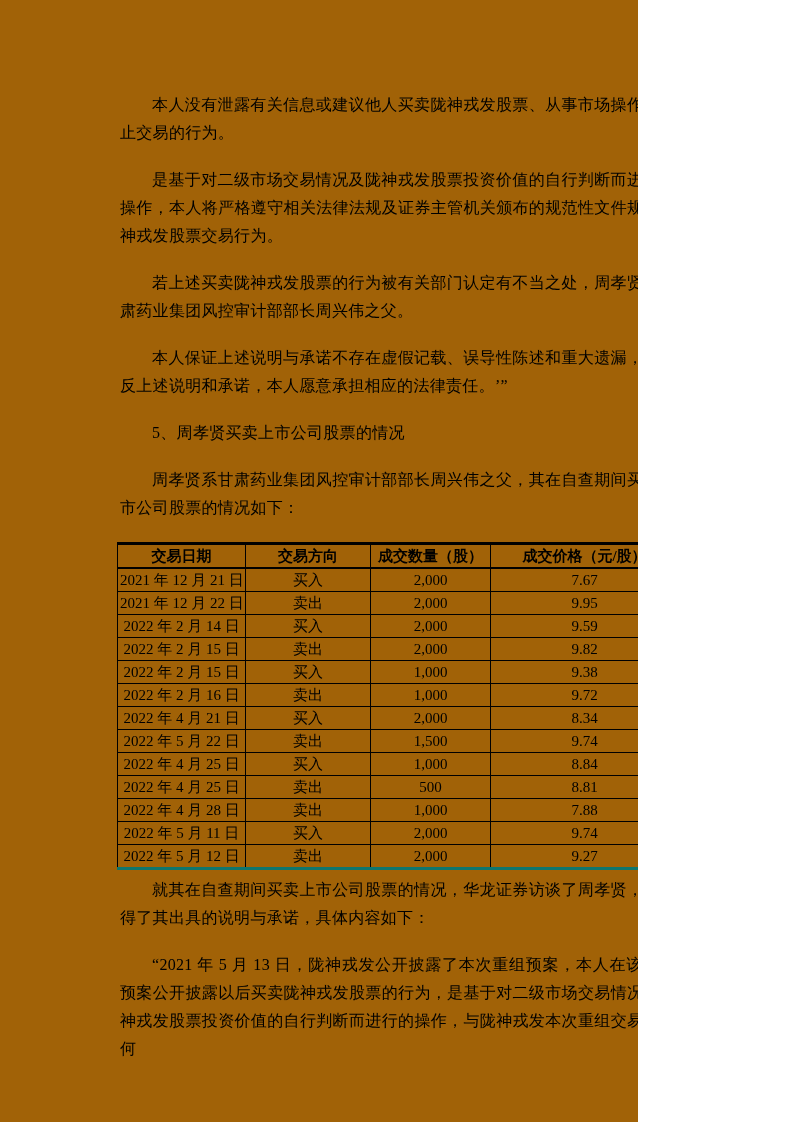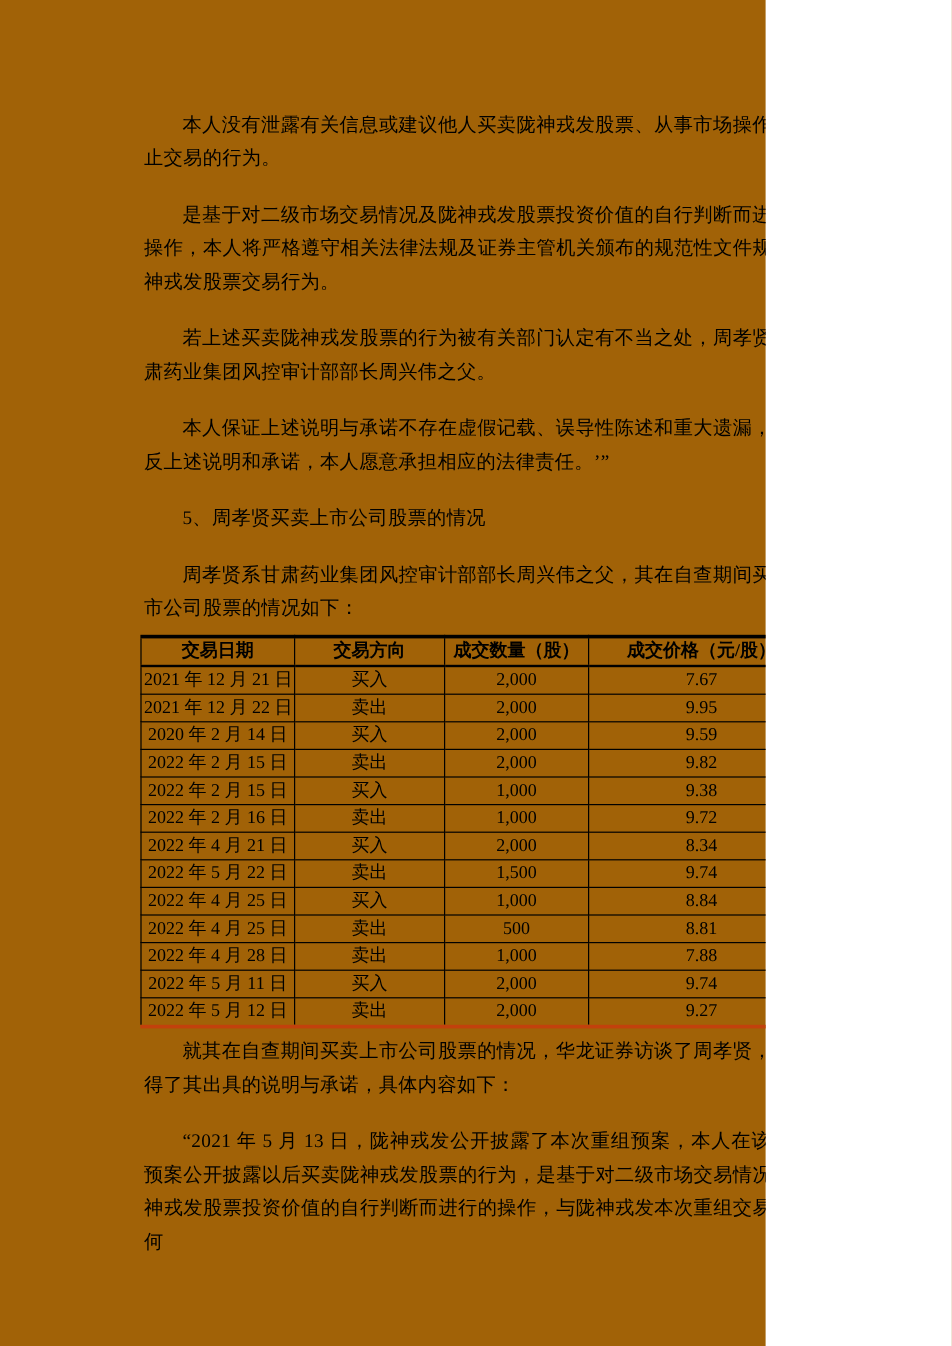--- a/index.html
+++ b/index.html
@@ -32,25 +32,25 @@
   }
   .para.first {
     margin-top: 0;
   }
   .para.after-table {
     margin-top: 6px;
   }
   table.trade-table {
     width: 561px;
     margin-left: -3px;
-    margin-top: 7px;
+    margin-top: 20px;
     border-collapse: collapse;
     table-layout: fixed;
     border-top: 3px solid #000;
-    border-bottom: 3px solid #c2410c;
+    border-bottom: 3px solid #0f766e;
   }
   table.trade-table th,
   table.trade-table td {
     border: 1.5px solid #000;
     padding: 0 2px;
     height: 22px;
     text-align: center;
     vertical-align: middle;
     font-size: 15px;
     line-height: 20px;
@@ -106,21 +106,21 @@
             <td>2,000</td>
             <td>7.67</td>
           </tr>
           <tr>
             <td>2021 年 12 月 22 日</td>
             <td>卖出</td>
             <td>2,000</td>
             <td>9.95</td>
           </tr>
           <tr>
-            <td>2020 年 2 月 14 日</td>
+            <td>2022 年 2 月 14 日</td>
             <td>买入</td>
             <td>2,000</td>
             <td>9.59</td>
           </tr>
           <tr>
             <td>2022 年 2 月 15 日</td>
             <td>卖出</td>
             <td>2,000</td>
             <td>9.82</td>
           </tr>

